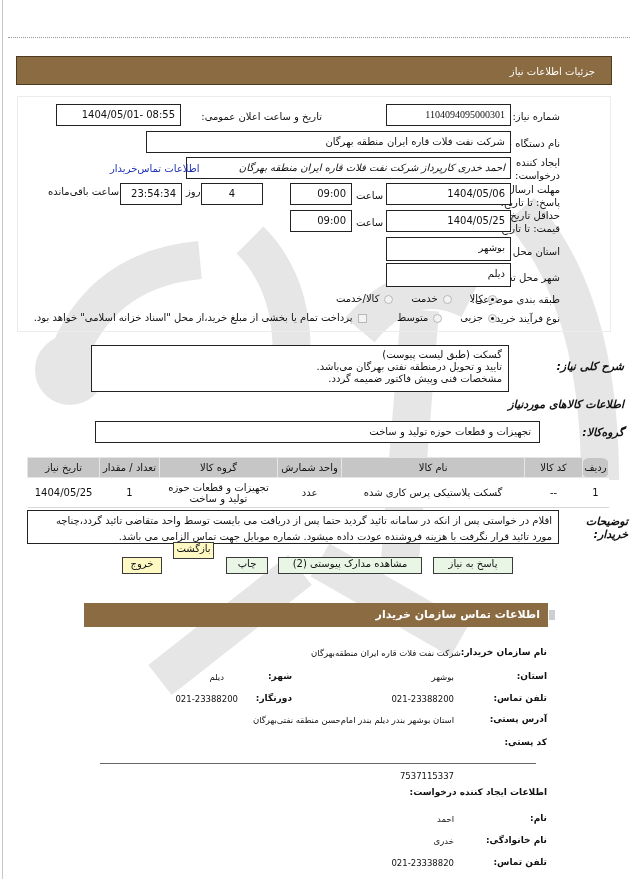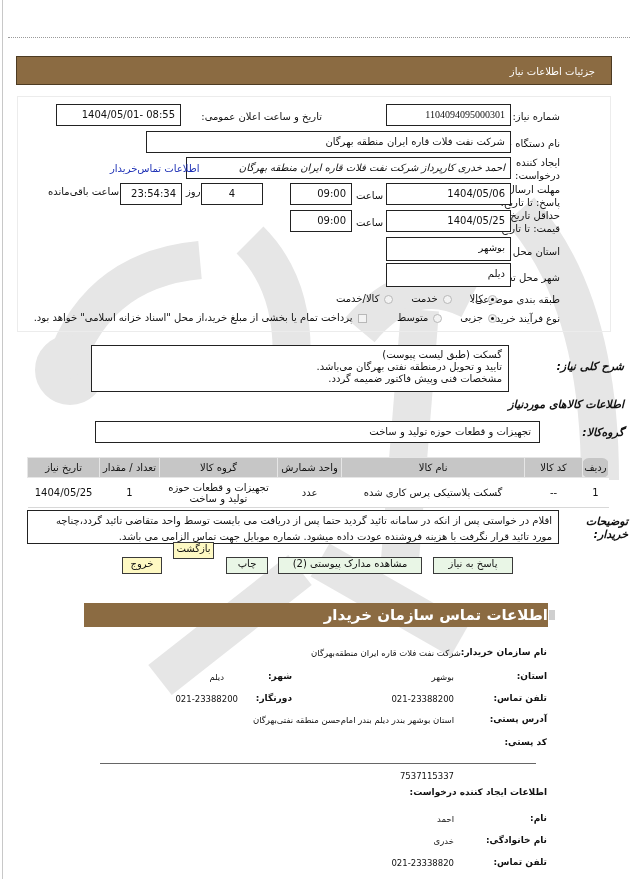--- a/index.html
+++ b/index.html
@@ -48,21 +48,21 @@
   table.items td { background: #fff; height: 30px; text-align: center; border-bottom: 1px solid #d8d8d8; line-height: 11px; }
   .notes-box {
     position: absolute; left: 27px; top: 510px; width: 532px; height: 34px;
     border: 1px solid #222; background: #fff; padding: 2px 6px; font-size: 10px; line-height: 16px;
   }
   .btn { position: absolute; height: 17px; border: 1px solid #3a3a3a; font-size: 10px; line-height: 12px; text-align: center; cursor: pointer; overflow: hidden; }
   .btn.green { background: #e9f6e6; }
   .btn.red { background: #fef9c3; }
   .sec-bar {
     position: absolute; left: 84px; top: 603px; width: 464px; height: 24px;
-    background: #8b6b42; color: #fff; font-weight: bold; font-size: 15px; line-height: 24px; 
+    background: #8b6b42; color: #fff; font-weight: bold; font-size: 11px; line-height: 24px; padding-right: 8px;
   }
   .sec-bar-end { position: absolute; left: 549px; top: 610px; width: 6px; height: 10px; background: #cfcfcf; }
   .c-lbl { position: absolute; font-size: 9px; font-weight: bold; white-space: nowrap; }
   .c-val { position: absolute; font-size: 8.5px; white-space: nowrap; }
   .c-val.ltr { direction: ltr; }
   .hr { position: absolute; left: 100px; top: 763px; width: 436px; height: 1px; background: #666; }
 </style>
 </head>
 <body>
 

